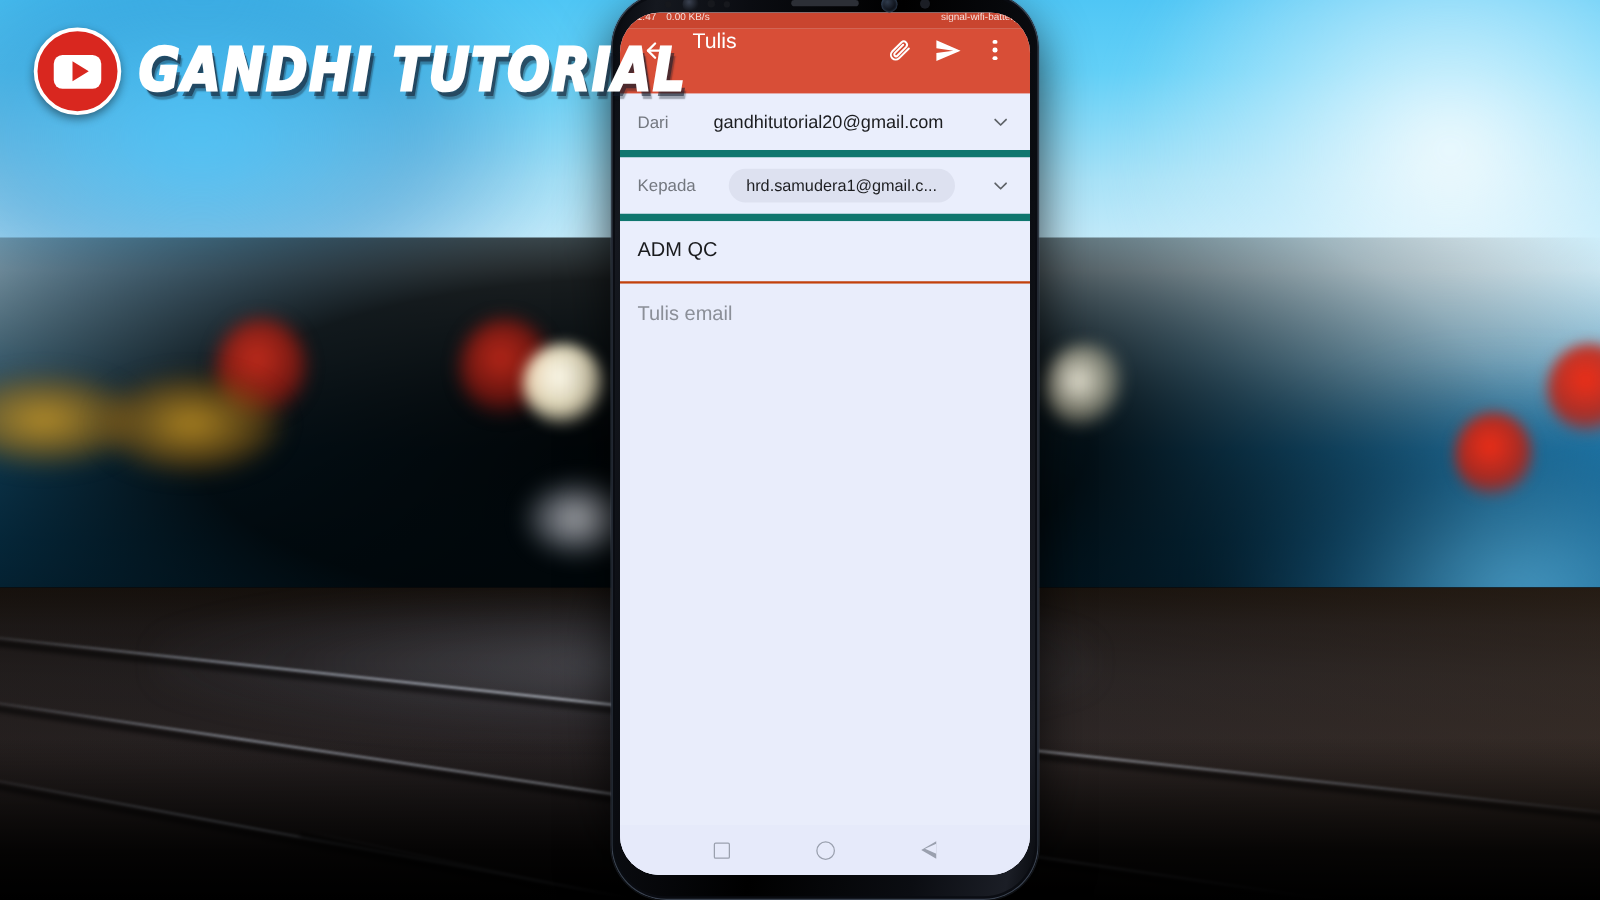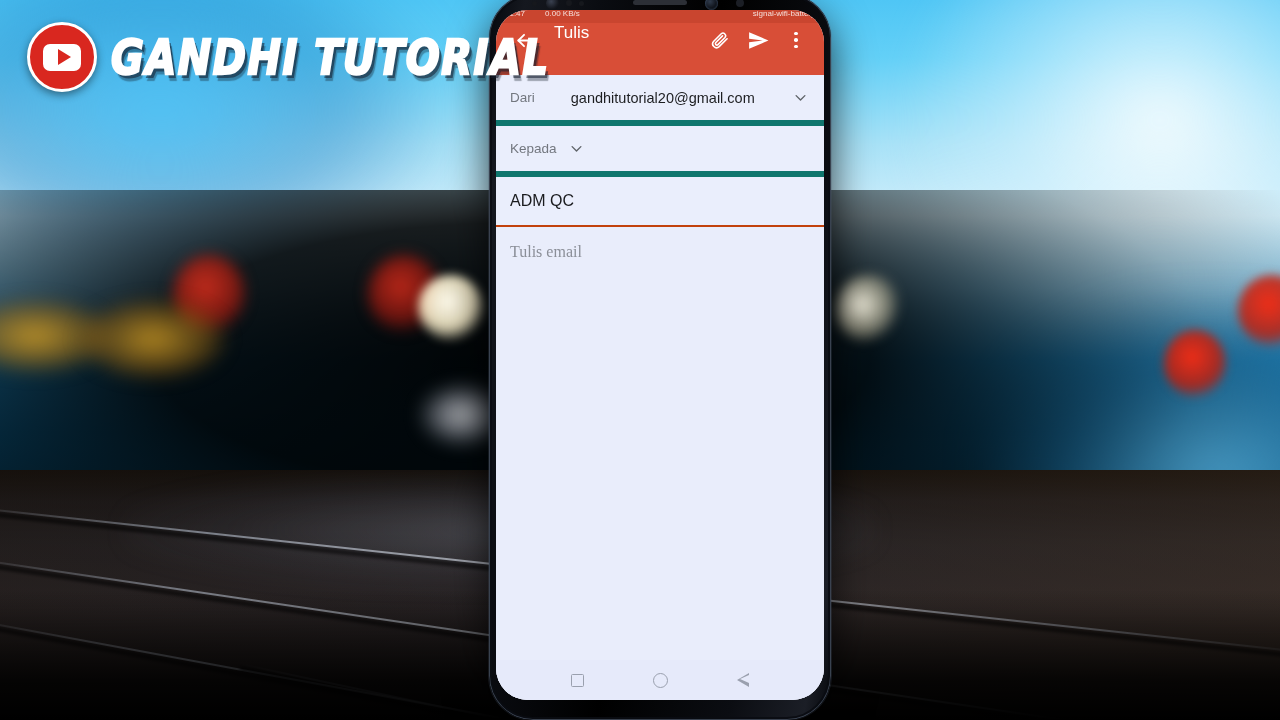--- a/index.html
+++ b/index.html
@@ -193,21 +193,21 @@
 
   
   .statusbar {
     height: 13px;
     background: #c9452f;
     display: flex; align-items: center; justify-content: space-between;
     padding: 0 9px;
     overflow: hidden;
   }
   .status-left, .status-right {
-    display: flex; align-items: center; gap: 20px;
+    display: flex; align-items: center; gap: 8px;
     font-size: 8px; color: rgba(255,255,255,0.82);
     font-family: "Liberation Sans", sans-serif;
     white-space: nowrap;
     transform: translateY(-3px);
   }
   .status-right { gap: 3px; }
 
   .appbar {
     height: 52px;
     background: #d84e37;
@@ -290,21 +290,21 @@
   }
 
   .body-area {
     flex: 1 1 auto;
     padding: 16px 14px 0 14px;
     background: #e9edfb;
   }
   .body-placeholder {
     font-size: 16px;
     color: #8b8f98;
-    font-family: Liberation Serif, serif;
+    font-family: Liberation Sans, sans-serif;
   }
 
   .navbar {
     height: 40px;
     background: #e6eafa;
     display: flex; align-items: center; justify-content: space-around;
     padding: 0 40px;
     flex: 0 0 auto;
   }
   .nav-recents {
@@ -458,20 +458,23 @@
             <div class="field-value from">gandhitutorial20@gmail.com</div>
             <div class="chev">
               <svg width="15" height="15" viewBox="0 0 24 24" fill="none" stroke="#5f6368" stroke-width="2.2" stroke-linecap="round" stroke-linejoin="round">
                 <polyline points="5,9 12,16 19,9"></polyline>
               </svg>
             </div>
           </div>
 
           <div class="field-row">
             <div class="field-label">Kepada</div>
+            <div class="chip-area">
+              <div class="chip">hrd.samudera1@gmail.c...</div>
+            </div>
             <div class="chev">
               <svg width="15" height="15" viewBox="0 0 24 24" fill="none" stroke="#5f6368" stroke-width="2.2" stroke-linecap="round" stroke-linejoin="round">
                 <polyline points="5,9 12,16 19,9"></polyline>
               </svg>
             </div>
           </div>
 
           <div class="subject-row">
             <div class="subject-text">ADM QC</div>
           </div>

